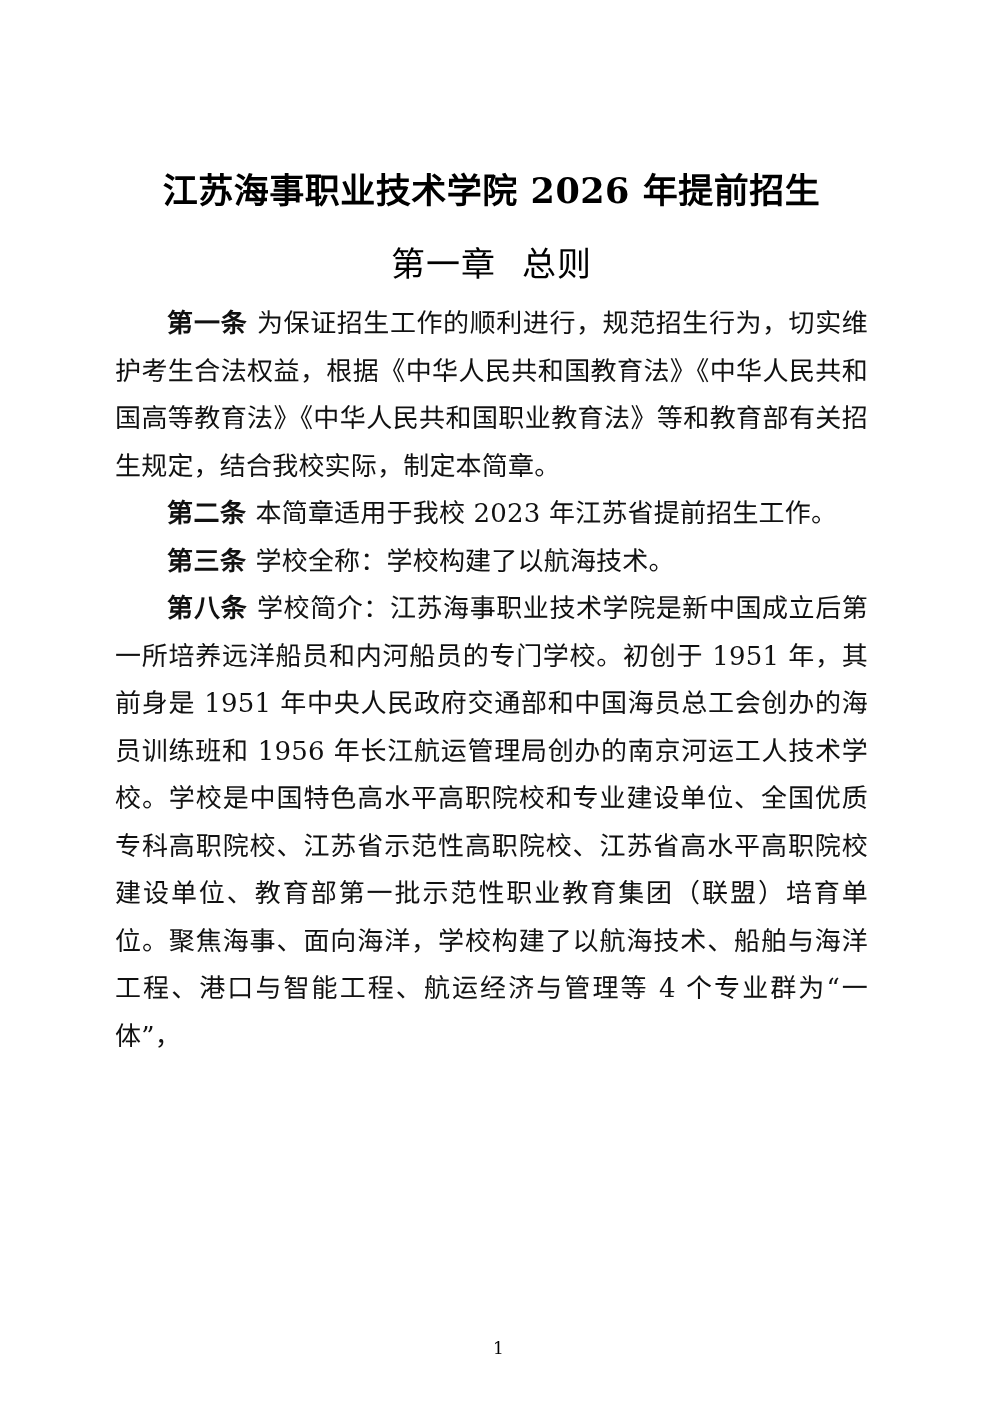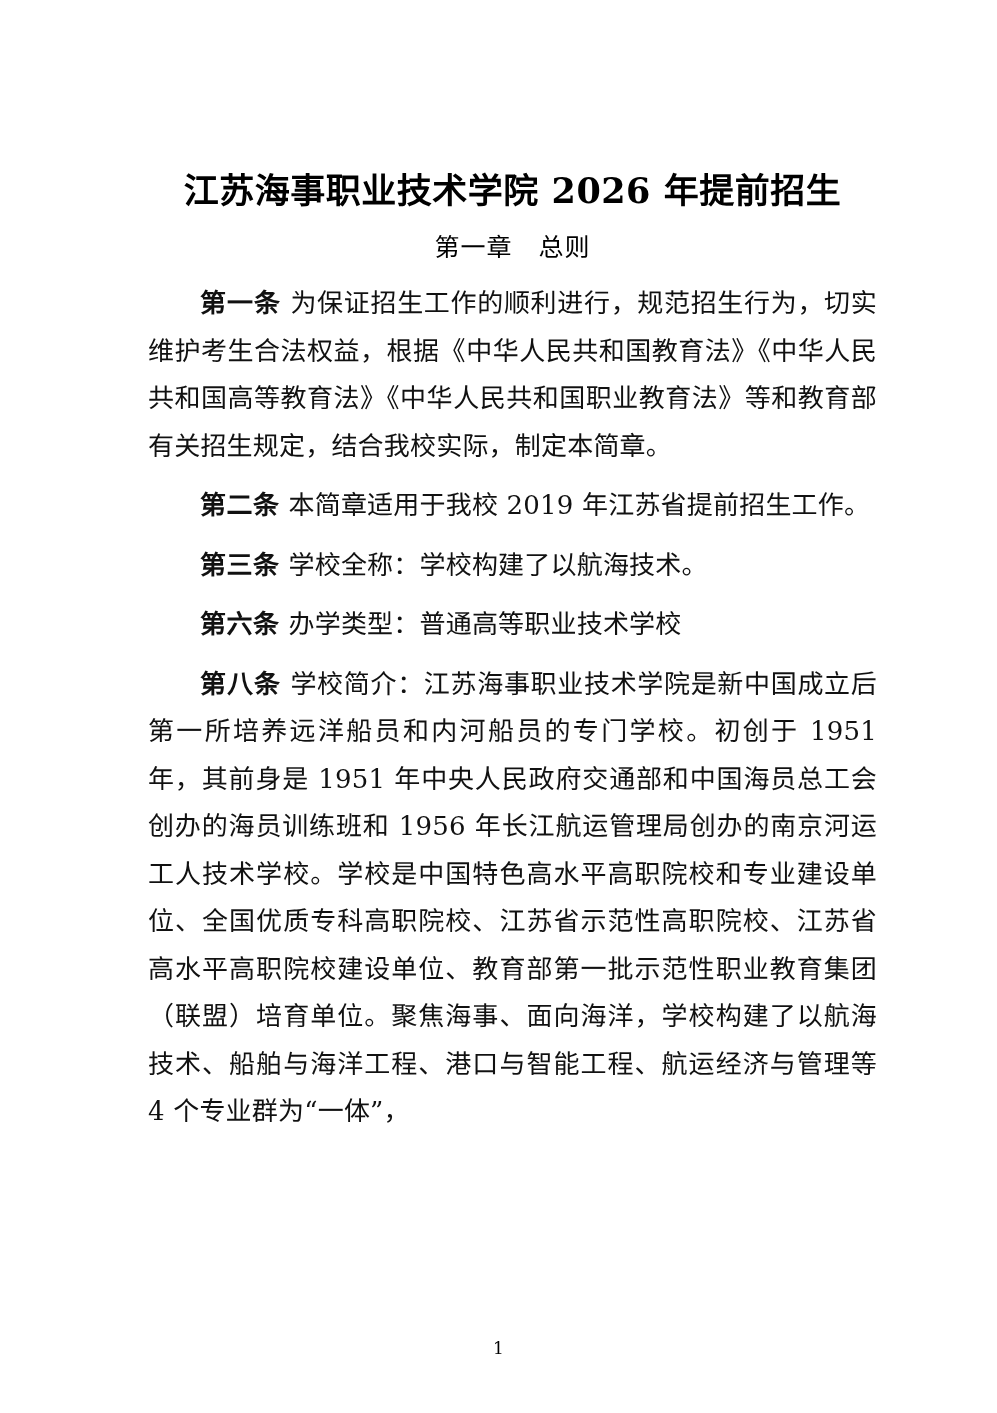--- a/index.html
+++ b/index.html
@@ -24,57 +24,57 @@
     left: 0; top: 0;
     width: 997px;
     height: 1413px;
     background: #ffffff;
     box-sizing: border-box;
   }
 
   
   .content {
     position: absolute;
-    left: 136px;
+    left: 115px;
     top: 0;
     width: 753px;
   }
 
   
   .doc-title {
     margin: 0;
     padding-top: 166px;
     text-align: center;
     font-family: "DejaVu Serif", "Liberation Serif", serif;
     font-weight: bold;
     font-size: 35px;
     line-height: 50px;
     letter-spacing: 0.5px;
     color: #000;
   }
   .doc-title .tline { display: block; }
 
   
   .chapter-heading {
-    margin: 0;
+    margin: 16px;
     padding-top: 12px;
     text-align: center;
     font-family: "DejaVu Serif", "Liberation Serif", serif;
-    font-size: 25px;
+    font-size: 34px;
     line-height: 40px;
     font-weight: normal;
     letter-spacing: 1px;
   }
   .chapter-heading .gap { display: inline-block; width: 26px; }
 
   
   .body-block { margin-top: 10px; }
 
   .para {
-    margin: 12px;
+    margin: 0;
     font-family: "DejaVu Serif", "Liberation Serif", serif;
     font-size: 26px;
     line-height: 47.5px;
     text-align: justify;
     text-justify: inter-ideograph;
     letter-spacing: 0.2px;
     color: #111;
   }
   .para.indent { text-indent: 52px; }
 
@@ -118,32 +118,29 @@
       <span>第一章</span><span class="gap"></span><span>总则</span>
     </h2>
 
     <div class="body-block">
 
       <p class="para indent">
         <span class="art">第一条</span><span class="sp"></span><span>为保证招生工作的顺利进行，规范招生行为，切实维护考生合法权益，根据《中华人民共和国教育法》《中华人民共和国高等教育法》《中华人民共和国职业教育法》等和教育部有关招生规定，结合我校实际，制定本简章。</span>
       </p>
 
       <p class="para indent single">
-        <span class="art">第二条</span><span class="sp"></span><span>本简章适用于我校 2019 年江苏省提前招生工作。</span>
+        <span class="art">第二条</span><span class="sp"></span><span>本简章适用于我校 2023 年江苏省提前招生工作。</span>
       </p>
 
       <p class="para indent single">
         <span class="art">第三条</span><span class="sp"></span><span>学校全称：学校构建了以航海技术。</span>
       </p>
 
 
 
-      <p class="para indent single">
-        <span class="art">第六条</span><span class="sp"></span><span>办学类型：普通高等职业技术学校</span>
-      </p>
 
 
       <p class="para indent">
         <span class="art">第八条</span><span class="sp"></span><span>学校简介：江苏海事职业技术学院是新中国成立后第一所培养远洋船员和内河船员的专门学校。初创于 1951 年，其前身是 1951 年中央人民政府交通部和中国海员总工会创办的海员训练班和 1956 年长江航运管理局创办的南京河运工人技术学校。学校是中国特色高水平高职院校和专业建设单位、全国优质专科高职院校、江苏省示范性高职院校、江苏省高水平高职院校建设单位、教育部第一批示范性职业教育集团（联盟）培育单位。聚焦海事、面向海洋，学校构建了以航海技术、船舶与海洋工程、港口与智能工程、航运经济与管理等 4 个专业群为“一体”，</span>
       </p>
 
     </div>
   </div>
 
   <div class="page-number">1</div>

